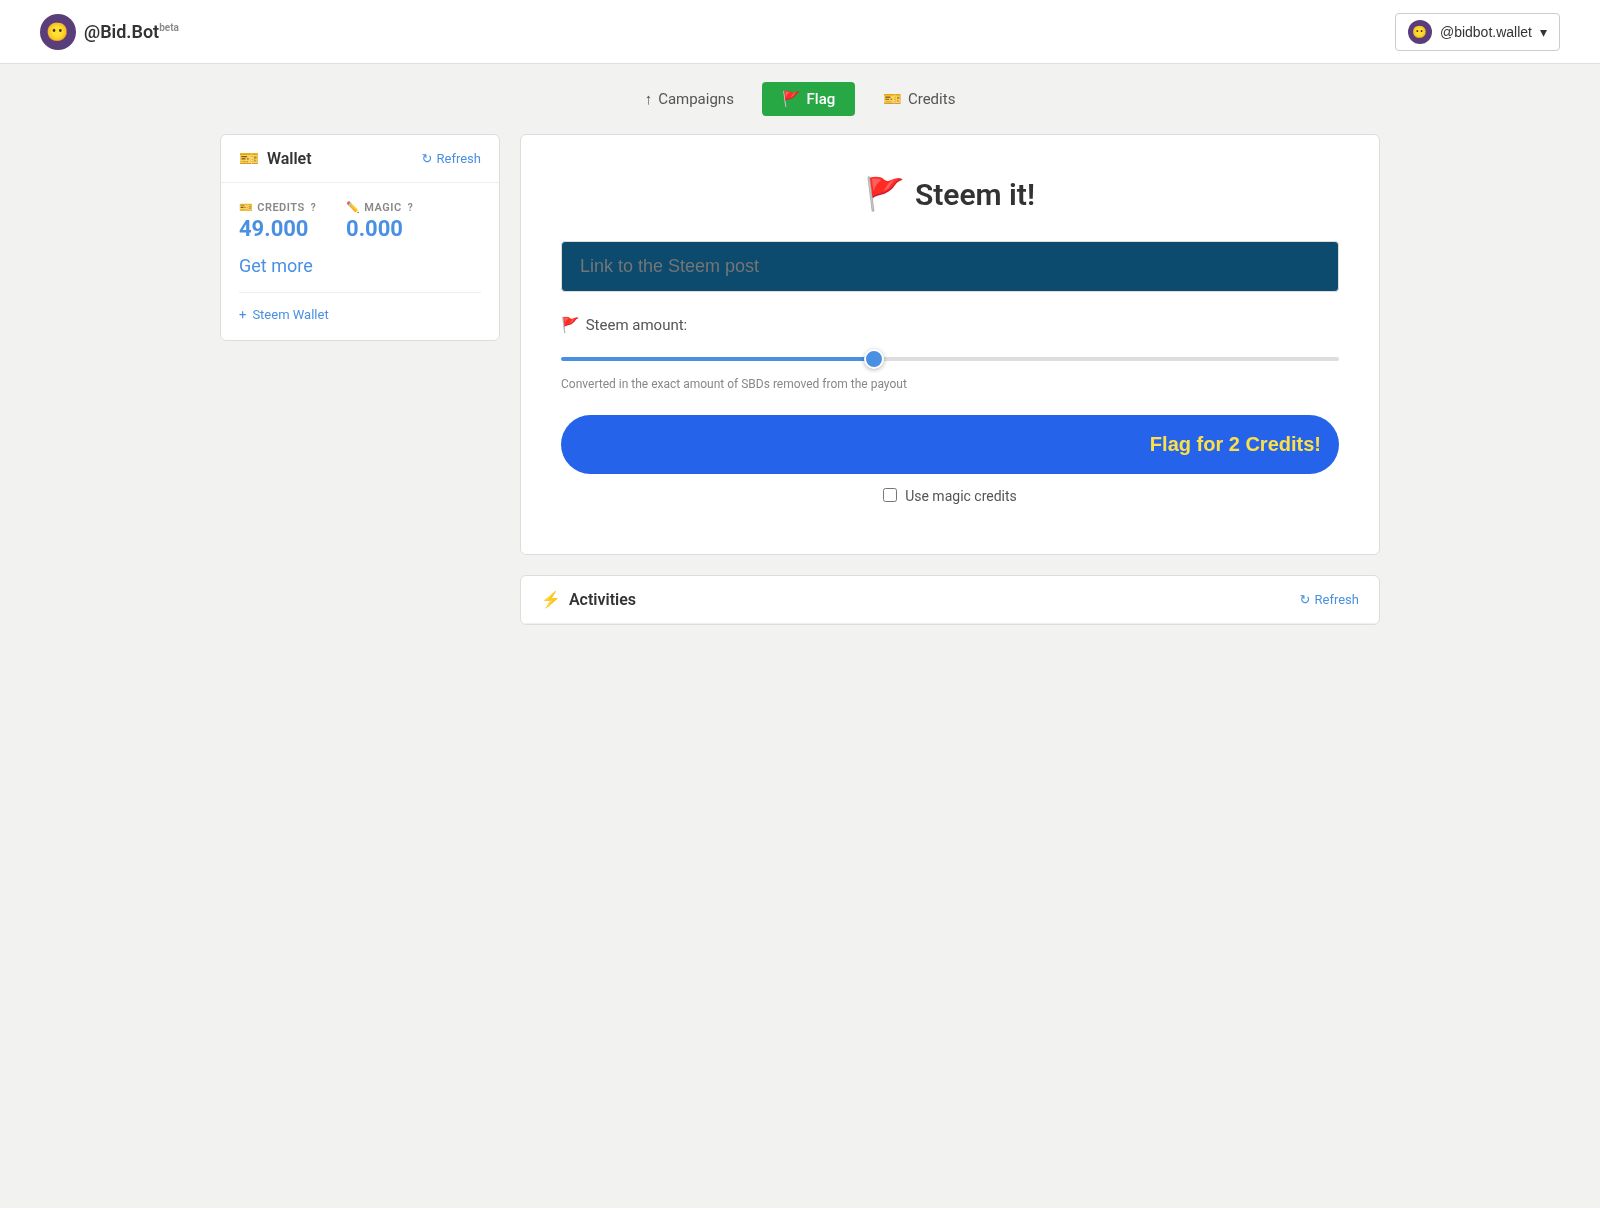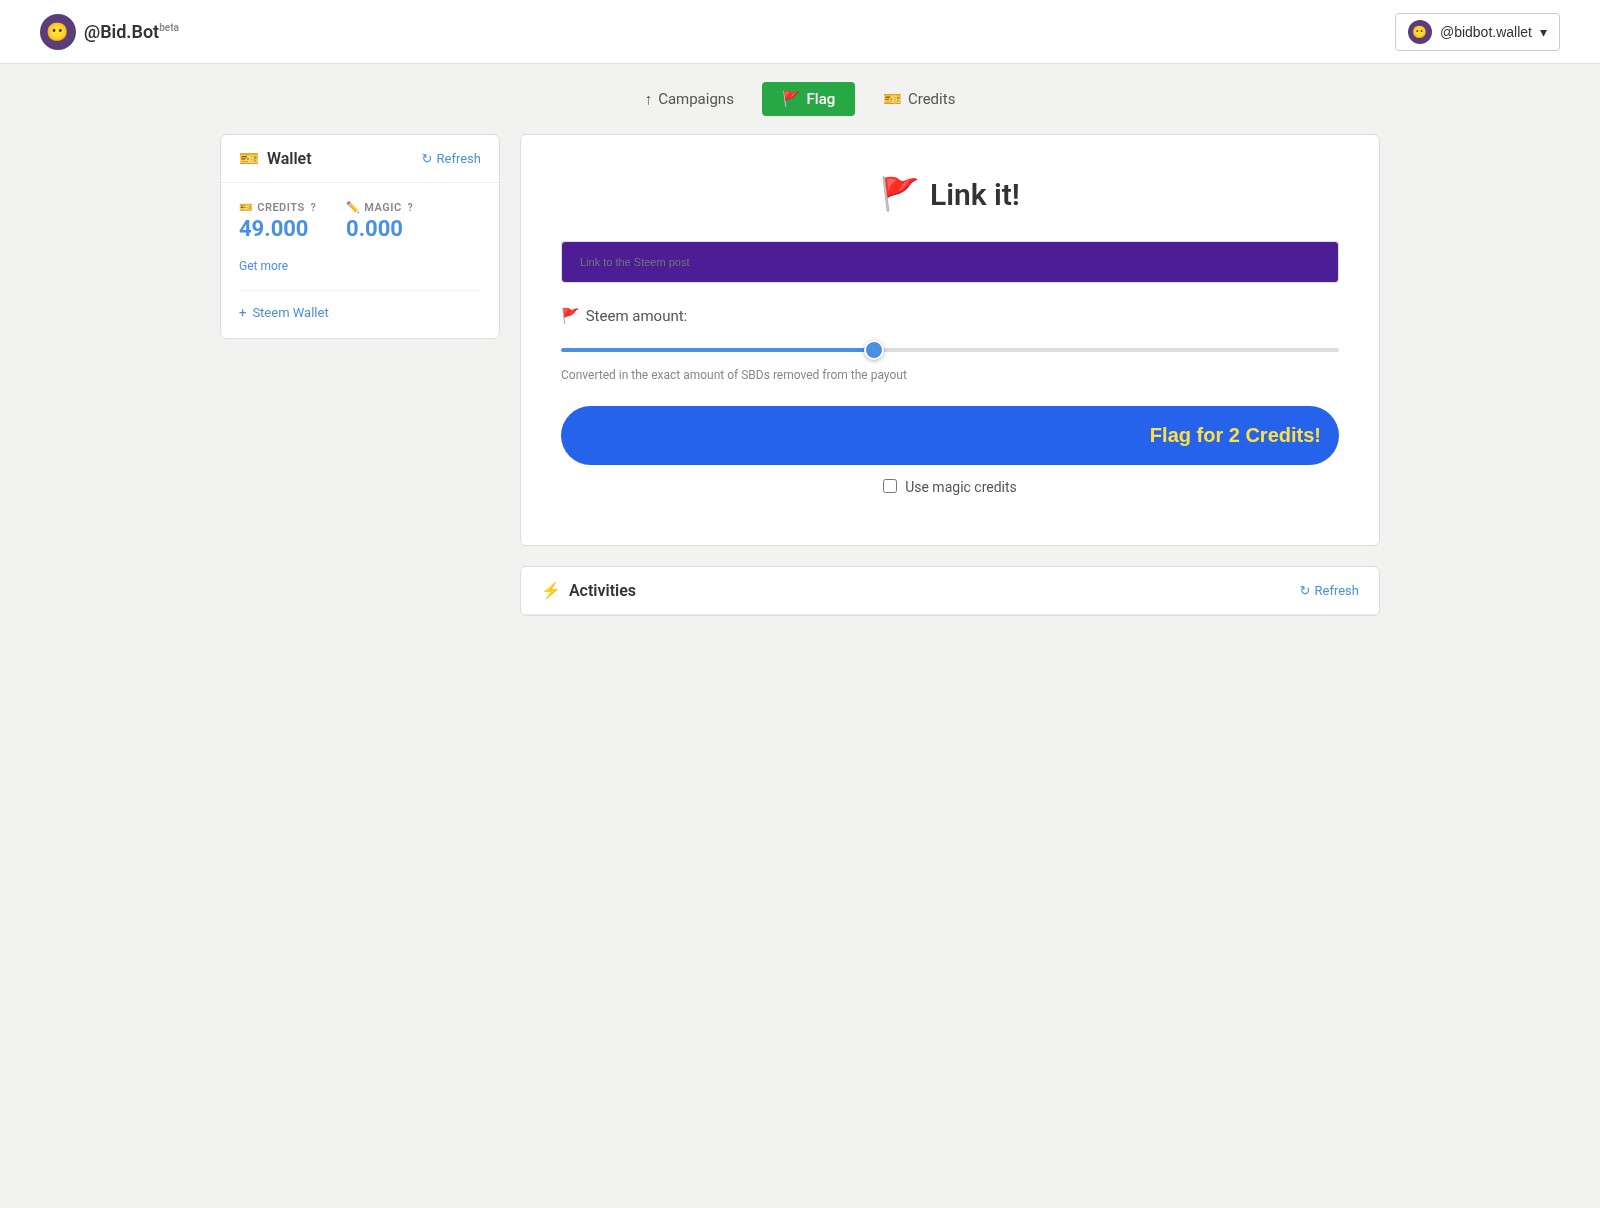--- a/index.html
+++ b/index.html
@@ -159,21 +159,21 @@
       gap: 4px;
     }
     .credit-item .value {
       font-size: 22px;
       font-weight: 700;
       color: #4a90e2;
       margin-top: 2px;
     }
     .get-more {
       color: #4a90e2;
-      font-size: 12px;
+      font-size: 18px;
       cursor: pointer;
       text-decoration: none;
     }
     .steem-wallet-link {
       display: flex;
       align-items: center;
       gap: 6px;
       margin-top: 16px;
       padding-top: 14px;
       border-top: 1px solid #eee;
@@ -206,23 +206,23 @@
       gap: 10px;
     }
     .flag-emoji {
       font-size: 32px;
     }
     .post-input {
       width: 100%;
       padding: 14px 18px;
       border: 1px solid #ddd;
       border-radius: 4px;
-      font-size: 11px;
+      font-size: 18px;
       color: #999;
-      background: #4c1d95;
+      background: #0c4a6e;
       margin-bottom: 24px;
       outline: none;
     }
     .flag-amount-label {
       display: flex;
       align-items: center;
       gap: 6px;
       font-size: 15px;
       color: #555;
       margin-bottom: 12px;
@@ -406,21 +406,21 @@
         </a>
       </div>
     </div>
   </aside>
 
   <main class="main-content">
 
     <div class="flag-card">
       <h2 class="flag-title">
         <span class="flag-emoji">🚩</span>
-        <span>Link it!</span>
+        <span>Steem it!</span>
       </h2>
 
       <input class="post-input" type="text" placeholder="Link to the Steem post" style="">
 
       <div class="flag-amount-label">
         <span>🚩</span>
         <span>Steem amount:</span>
       </div>
 
       <div class="slider-container">

